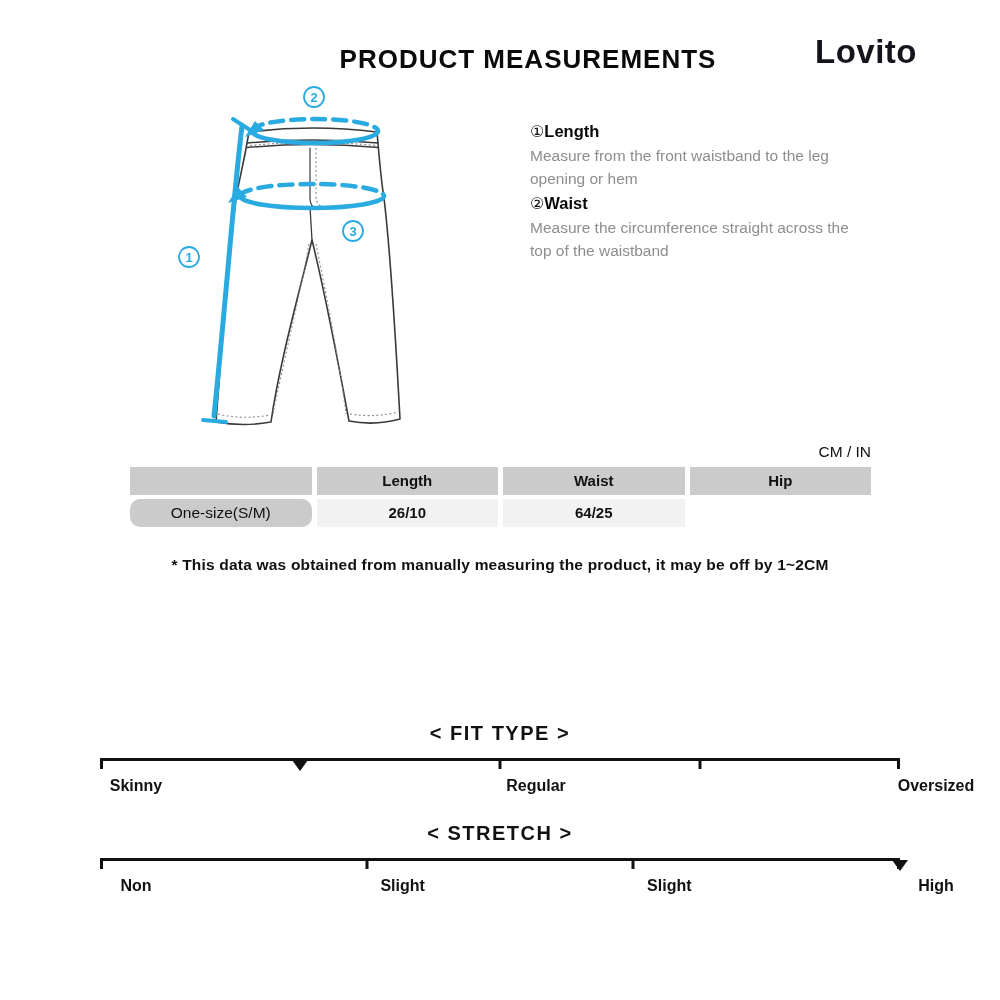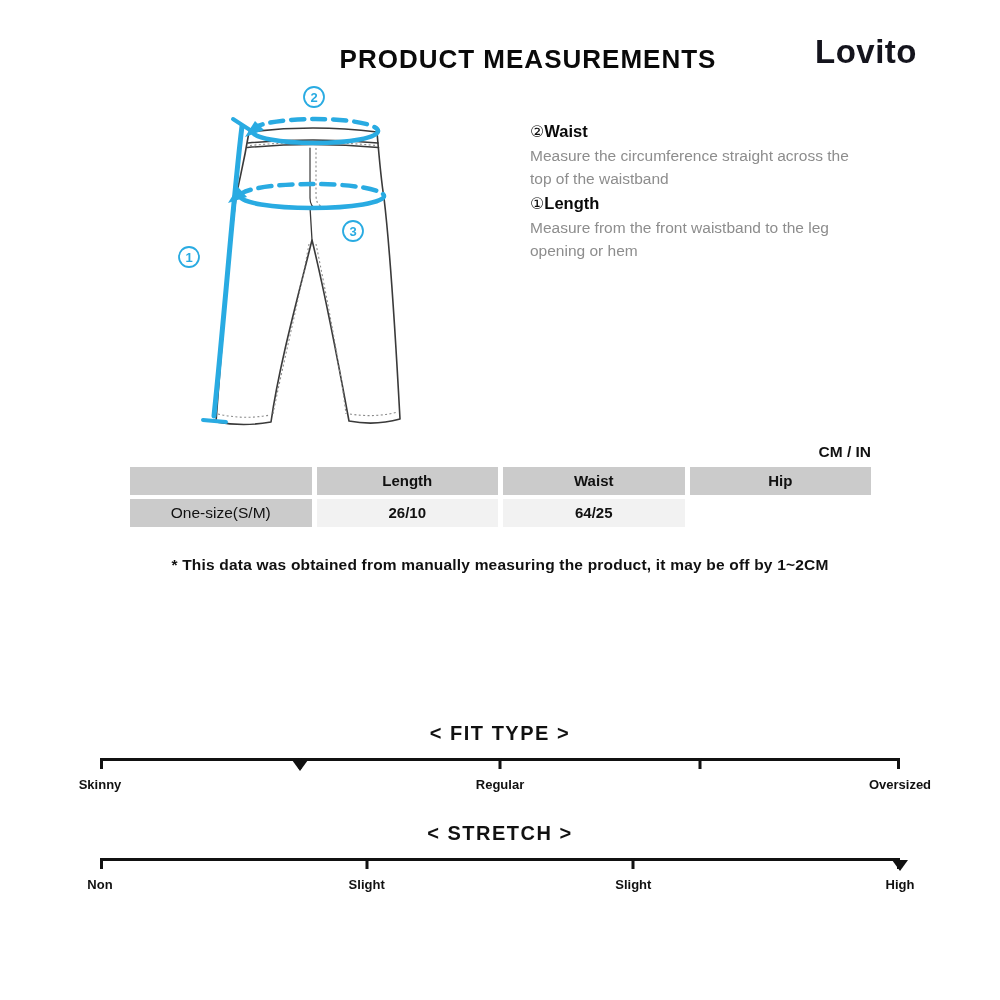--- a/index.html
+++ b/index.html
@@ -21,45 +21,45 @@
   .callout-num{fill:var(--accent);font-size:13px;font-weight:700;text-anchor:middle;
                font-family:"Liberation Sans","DejaVu Sans",sans-serif;}
 
   .instructions{position:absolute;left:530px;top:120px;width:372px;}
   .instructions h2{margin:0 0 12px;font-size:19.5px;font-weight:700;letter-spacing:.2px;
                    color:#0a0a0a;white-space:nowrap;}
   .mi-label{font-size:16.5px;font-weight:700;color:#0a0a0a;margin:2px 0 3px;}
   .mi-num{font-weight:400;font-family:"DejaVu Sans",sans-serif;font-size:16px;}
   .mi-desc{font-size:15.5px;color:var(--muted);line-height:23px;margin:0 0 4px;}
 
-  .unit{position:absolute;top:443px;right:129px;font-size:15.5px;font-weight:700;}
+  .unit{position:absolute;top:443px;right:129px;font-size:15.5px;font-weight:400;}
 
   .size-table{position:absolute;left:130px;top:467px;width:741px;display:grid;
               grid-template-columns:repeat(4,1fr);gap:4px 5px;}
   .cell{height:28px;line-height:28px;text-align:center;font-size:15px;overflow:hidden;}
   .cell.head{background:var(--th-bg);font-weight:700;}
-  .cell.rowlabel{background:var(--th-bg);font-size:15.5px;font-weight:400;}
+  .cell.rowlabel{background:var(--th-bg);font-size:15.5px;font-weight:400;border-radius:10px;}
   .cell.val{background:var(--td-bg);font-weight:700;}
 
   .note{position:absolute;top:556px;left:0;width:100%;text-align:center;
         font-size:15.5px;font-weight:700;letter-spacing:.2px;}
 
   .scale{position:absolute;left:100px;width:800px;}
   .scale-title{text-align:center;font-size:20px;font-weight:700;letter-spacing:1.5px;
                margin-bottom:13px;white-space:nowrap;}
   .track{position:relative;height:12px;}
   .track-line{position:absolute;top:0;left:0;width:100%;height:3px;background:#111;}
   .tick{position:absolute;top:0;width:3px;height:11px;background:#111;}
   .tick.mid{transform:translateX(-50%);}
   .tick.end-r{margin-left:-3px;}
   .marker{position:absolute;top:2px;width:0;height:0;border-left:8px solid transparent;
           border-right:8px solid transparent;border-top:11px solid #111;transform:translateX(-50%);}
   .scale-labels{position:relative;height:22px;margin-top:7px;}
-  .scale-labels span{position:absolute;transform:translateX(-50%);font-size:13px;
-                     font-weight:700;white-space:nowrap;}
+  .scale-labels span{position:absolute;transform:translateX(-50%);font-size:16px;
+                     font-weight:700;white-space:nowrap;margin-left:36px;}
 </style>
 </head>
 <body>
 
 <div class="page">
 
   <div class="title">PRODUCT MEASUREMENTS</div>
   <div class="logo">Lovito</div>
 
   <svg class="diagram" viewBox="170 85 290 355" xmlns="http://www.w3.org/2000/svg">
@@ -103,32 +103,32 @@
     </g>
     <g>
       <circle class="callout-circle" cx="353" cy="231" r="10"></circle>
       <text class="callout-num" x="353" y="235.5">3</text>
     </g>
   </svg>
 
   <div class="instructions">
 
     <div>
+      <div class="mi-label"><span class="mi-num">①</span><span>Length</span></div>
+      <div class="mi-desc">
+          <div>Measure from the front waistband to the leg</div>
+          <div>opening or hem</div>
+        </div>
+    </div>
+
+    <div>
       <div class="mi-label"><span class="mi-num">②</span><span>Waist</span></div>
       <div class="mi-desc">
           <div>Measure the circumference straight across the</div>
           <div>top of the waistband</div>
-        </div>
-    </div>
-
-    <div>
-      <div class="mi-label"><span class="mi-num">①</span><span>Length</span></div>
-      <div class="mi-desc">
-          <div>Measure from the front waistband to the leg</div>
-          <div>opening or hem</div>
         </div>
     </div>
 
   </div>
 
   <div class="unit">CM / IN</div>
 
   <div class="size-table">
     <div class="cell head"></div>
     <div class="cell head">Length</div>

